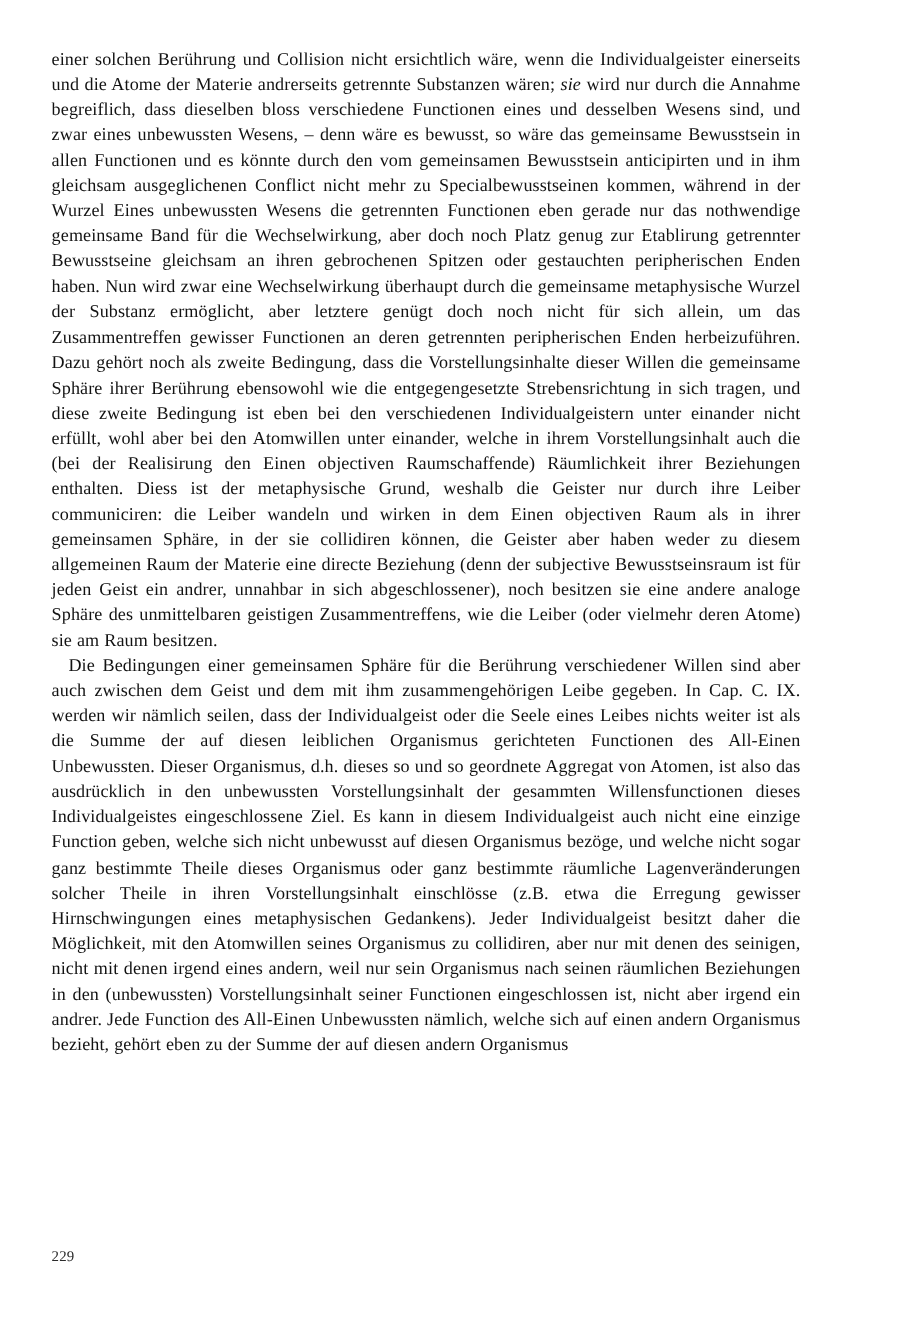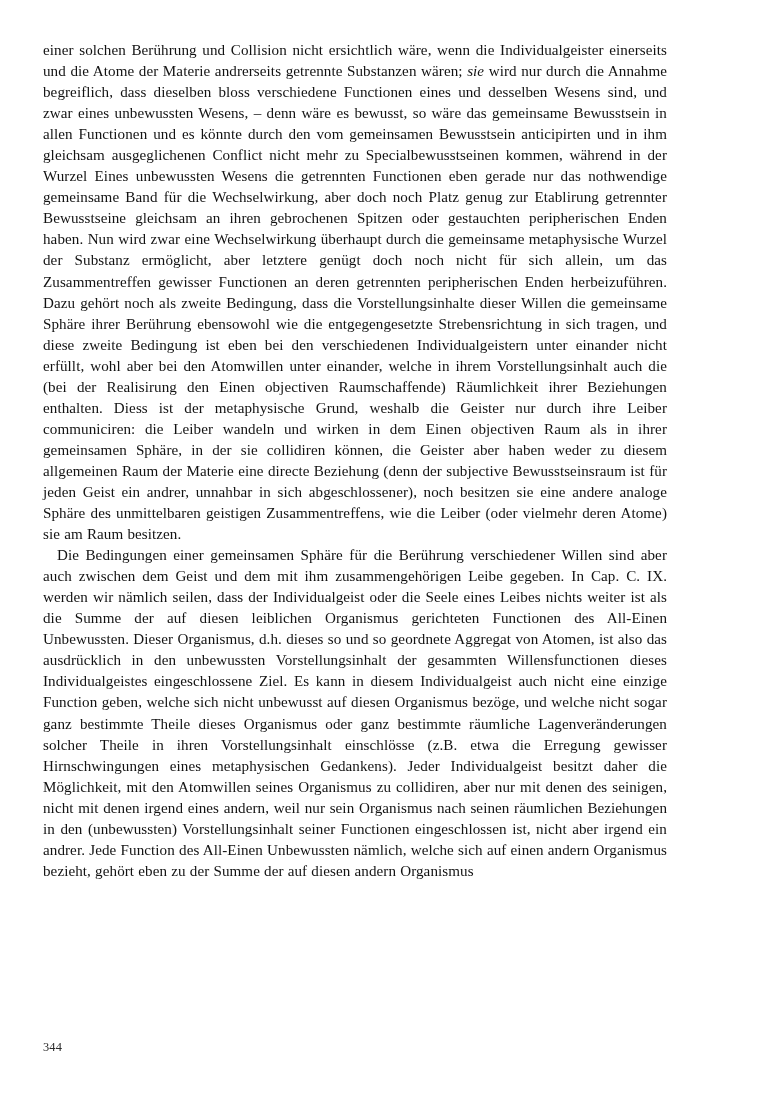--- a/index.html
+++ b/index.html
@@ -72,15 +72,15 @@
 <div id="page">
 
   <div id="text-column">
 
     <p class="body-para"><span>einer solchen Berührung und Collision nicht ersichtlich wäre, wenn die Individualgeister einerseits und die Atome der Materie andrerseits getrennte Substanzen wären; </span><span class="ital">sie</span><span> wird nur durch die Annahme begreiflich, dass dieselben bloss verschiedene Functionen eines und desselben Wesens sind, und zwar eines unbewussten Wesens, – denn wäre es bewusst, so wäre das gemeinsame Bewusstsein in allen Functionen und es könnte durch den vom gemeinsamen Bewusstsein anticipirten und in ihm gleichsam ausgeglichenen Conflict nicht mehr zu Specialbewusstseinen kommen, während in der Wurzel Eines unbewussten Wesens die getrennten Functionen eben gerade nur das nothwendige gemeinsame Band für die Wechselwirkung, aber doch noch Platz genug zur Etablirung getrennter Bewusstseine gleichsam an ihren gebrochenen Spitzen oder gestauchten peripherischen Enden haben. Nun wird zwar eine Wechselwirkung überhaupt durch die gemeinsame metaphysische Wurzel der Substanz ermöglicht, aber letztere genügt doch noch nicht für sich allein, um das Zusammentreffen gewisser Functionen an deren getrennten peripherischen Enden herbeizuführen. Dazu gehört noch als zweite Bedingung, dass die Vorstellungsinhalte dieser Willen die gemeinsame Sphäre ihrer Berührung ebensowohl wie die entgegengesetzte Strebensrichtung in sich tragen, und diese zweite Bedingung ist eben bei den verschiedenen Individualgeistern unter einander nicht erfüllt, wohl aber bei den Atomwillen unter einander, welche in ihrem Vorstellungsinhalt auch die (bei der Realisirung den Einen objectiven Raumschaffende) Räumlichkeit ihrer Beziehungen enthalten. Diess ist der metaphysische Grund, weshalb die Geister nur durch ihre Leiber communiciren: die Leiber wandeln und wirken in dem Einen objectiven Raum als in ihrer gemeinsamen Sphäre, in der sie collidiren können, die Geister aber haben weder zu diesem allgemeinen Raum der Materie eine directe Beziehung (denn der subjective Bewusstseinsraum ist für jeden Geist ein andrer, unnahbar in sich abgeschlossener), noch besitzen sie eine andere analoge Sphäre des unmittelbaren geistigen Zusammentreffens, wie die Leiber (oder vielmehr deren Atome) sie am Raum besitzen.</span></p>
 
     <p class="body-para">Die Bedingungen einer gemeinsamen Sphäre für die Berührung verschiedener Willen sind aber auch zwischen dem Geist und dem mit ihm zusammengehörigen Leibe gegeben. In Cap. C. IX. werden wir nämlich seilen, dass der Individualgeist oder die Seele eines Leibes nichts weiter ist als die Summe der auf diesen leiblichen Organismus gerichteten Functionen des All-Einen Unbewussten. Dieser Organismus, d.h. dieses so und so geordnete Aggregat von Atomen, ist also das ausdrücklich in den unbewussten Vorstellungsinhalt der gesammten Willensfunctionen dieses Individualgeistes eingeschlossene Ziel. Es kann in diesem Individualgeist auch nicht eine einzige Function geben, welche sich nicht unbewusst auf diesen Organismus bezöge, und welche nicht sogar ganz bestimmte Theile dieses Organismus oder ganz bestimmte räumliche Lagenveränderungen solcher Theile in ihren Vorstellungsinhalt einschlösse (z.B. etwa die Erregung gewisser Hirnschwingungen eines metaphysischen Gedankens). Jeder Individualgeist besitzt daher die Möglichkeit, mit den Atomwillen seines Organismus zu collidiren, aber nur mit denen des seinigen, nicht mit denen irgend eines andern, weil nur sein Organismus nach seinen räumlichen Beziehungen in den (unbewussten) Vorstellungsinhalt seiner Functionen eingeschlossen ist, nicht aber irgend ein andrer. Jede Function des All-Einen Unbewussten nämlich, welche sich auf einen andern Organismus bezieht, gehört eben zu der Summe der auf diesen andern Organismus</p>
 
   </div>
 
-  <div id="folio">344</div>
+  <div id="folio">229</div>
 
 </div>
 
 </body></html>

